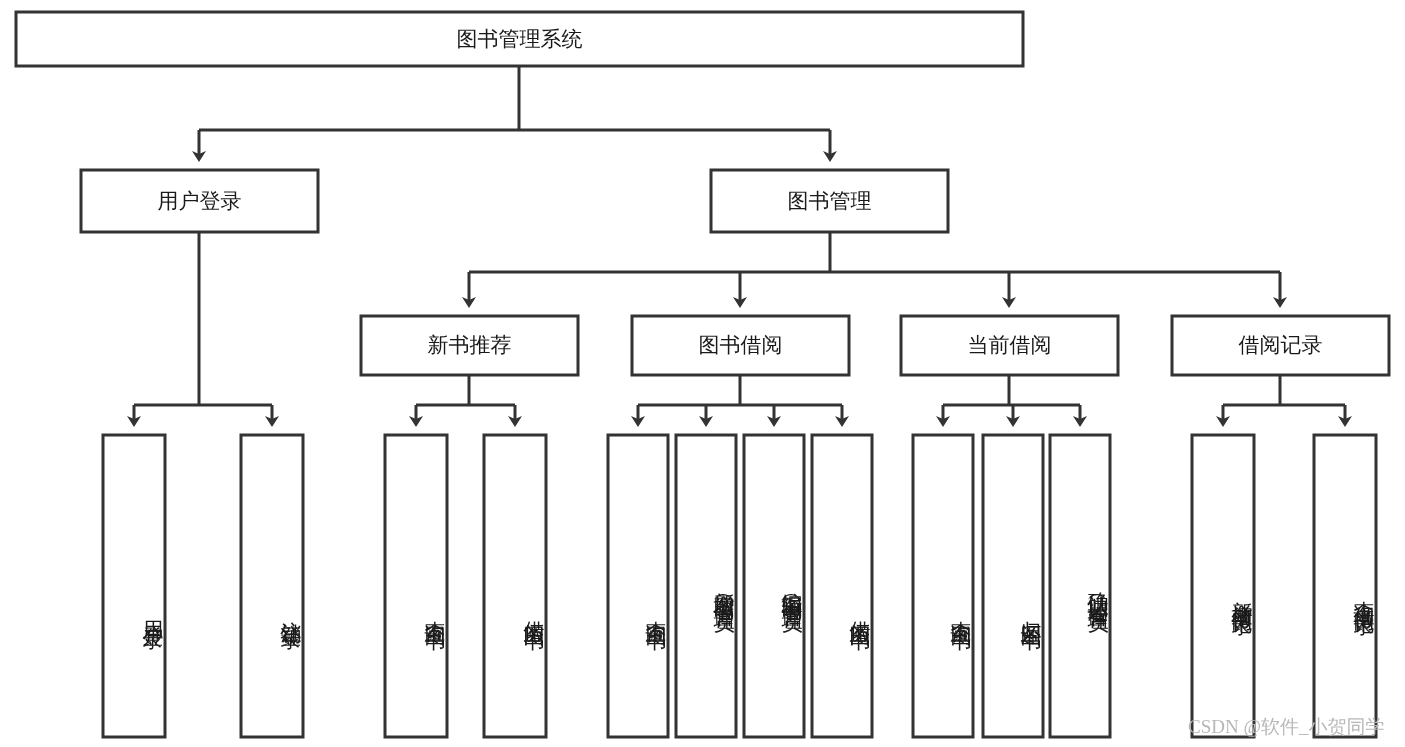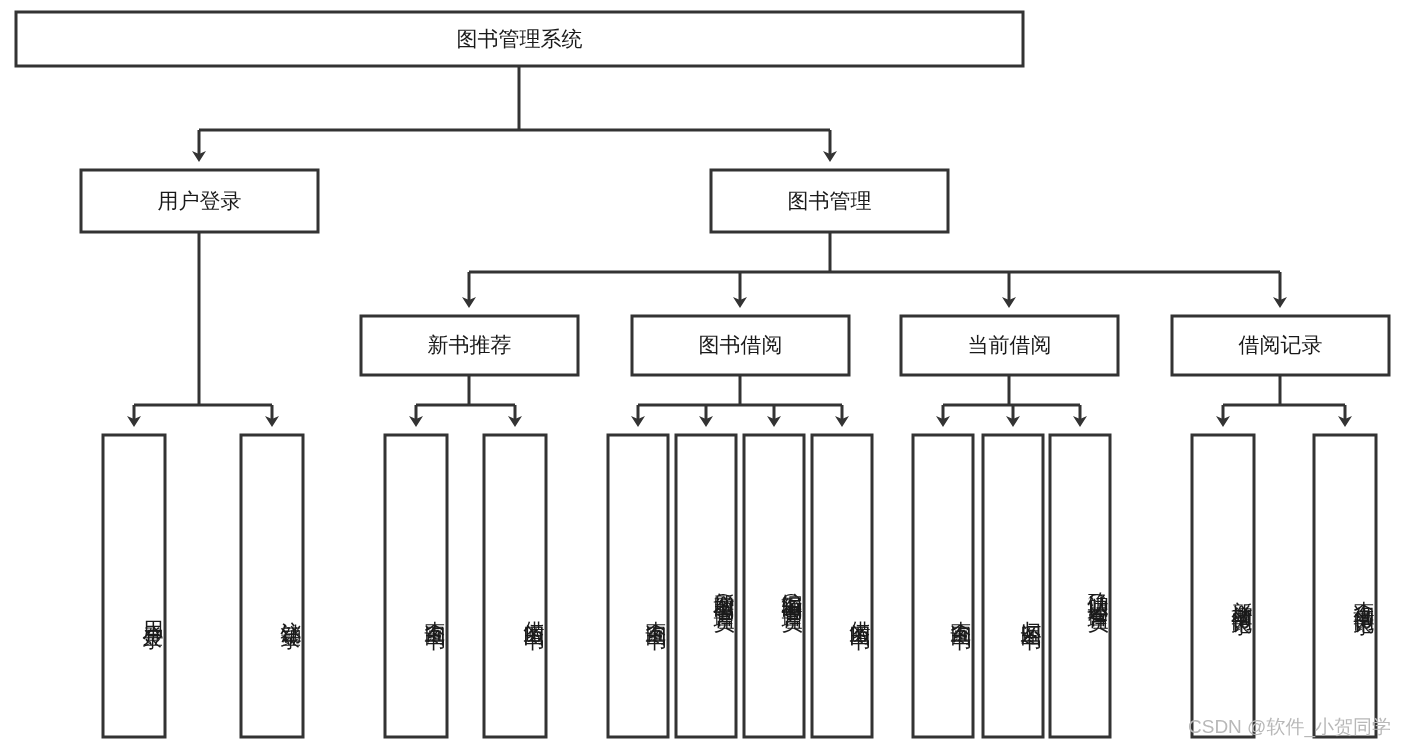--- a/index.html
+++ b/index.html
@@ -59,21 +59,21 @@
     letter-spacing: 3px;
     text-align: center;
     display: flex;
     align-items: flex-start;
     justify-content: center;
     white-space: nowrap;
     pointer-events: none;
   }
   .watermark {
     position: absolute;
-    font-family: Liberation Sans, sans-serif;
+    font-family: Liberation Serif, serif;
     font-size: 19px;
     color: #b8b8b8;
     white-space: nowrap;
     left: 1188px;
     top: 714px;
   }
 </style>
 </head>
 <body>
 

